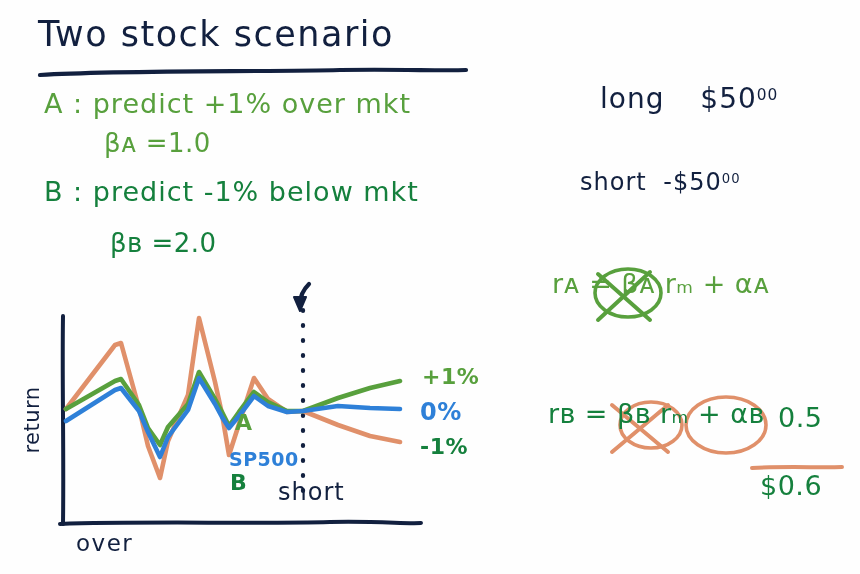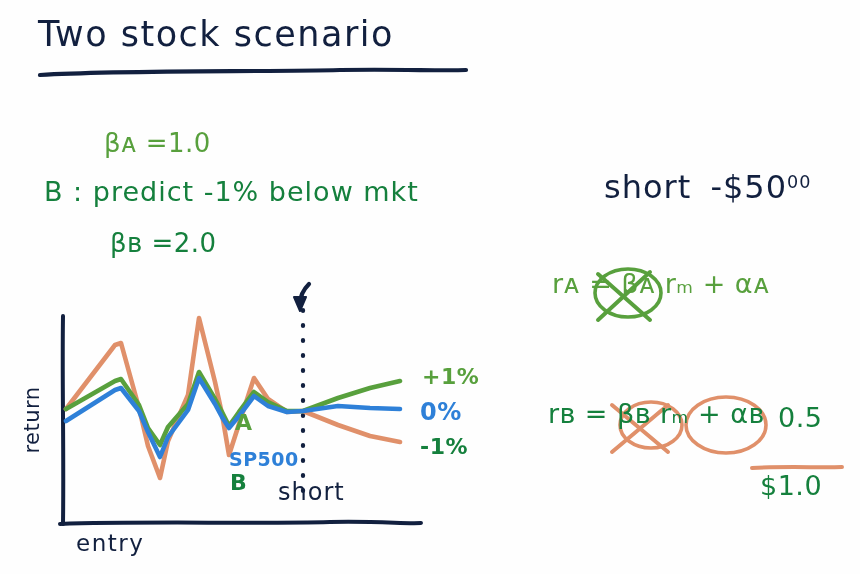--- a/index.html
+++ b/index.html
@@ -36,21 +36,21 @@
   }
   
   #stmt-a      { left: 44px; top: 88px;  font-size: 27px; font-weight: 500; letter-spacing: 1px;}
   #beta-a      { left: 104px; top: 128px; font-size: 26px; font-weight: 500;}
   #stmt-b      { left: 44px; top: 176px; font-size: 27px; font-weight: 500; letter-spacing: 1px;}
   #beta-b      { left: 110px; top: 228px; font-size: 26px; font-weight: 500;}
   .sup { font-size: 0.55em; vertical-align: 0.55em; }
 
   
   #long-line   { left: 600px; top: 82px;  font-size: 28px; font-weight: 500; letter-spacing: 1px;}
-  #short-line  { left: 604px; top: 168px; font-size: 32px; font-weight: 500; letter-spacing: 1px;}
+  #short-line  { left: 580px; top: 168px; font-size: 24px; font-weight: 500; letter-spacing: 1px;}
 
   #eq-a        { left: 552px; top: 268px; font-size: 27px; font-weight: 500;}
   #eq-a-vals   { left: 700px; top: 338px; font-size: 27px; font-weight: 500; letter-spacing: 2px;}
   #eq-b        { left: 548px; top: 398px; font-size: 27px; font-weight: 500;}
   #eq-b-vals   { left: 778px; top: 402px; font-size: 27px; font-weight: 500;}
   #eq-b-total  { left: 760px; top: 470px; font-size: 27px; font-weight: 500;}
 
   
   #y-axis-label {
     left: -2px; top: 408px;
@@ -110,39 +110,44 @@
     <path d="M612,405 L668,452" stroke="#e0906a" stroke-width="4" fill="none" stroke-linecap="round"></path>
     <path d="M668,405 L612,452" stroke="#e0906a" stroke-width="4" fill="none" stroke-linecap="round"></path>
     <ellipse cx="651" cy="425" rx="31" ry="23" stroke="#e0906a" stroke-width="3.6" fill="none"></ellipse>
     <ellipse cx="726" cy="425" rx="40" ry="28" stroke="#e0906a" stroke-width="3.6" fill="none"></ellipse>
 
     <path d="M752,468 C790,466 820,468 842,467" stroke="#e0906a" stroke-width="4" fill="none" stroke-linecap="round"></path>
   </svg>
 
   <div class="hand navy" id="title">Two stock scenario</div>
 
+  <div class="hand green" id="stmt-a">A : predict +1% over mkt</div>
   <div class="hand green" id="beta-a">βᴀ =1.0</div>
 
   <div class="hand orange" id="stmt-b">B : predict -1% below mkt</div>
   <div class="hand orange" id="beta-b">βʙ =2.0</div>
 
+  <div class="hand navy" id="long-line">
+    <span>long</span>
+    <span style="display:inline-block;width:26px"></span><span>$50</span><span class="sup">00</span>
+  </div>
 
   <div class="hand navy" id="short-line">
     <span>short</span>
     <span style="display:inline-block;width:8px"></span><span>-$50</span><span class="sup">00</span>
   </div>
 
   <div class="hand green" id="eq-a">rᴀ = βᴀ rₘ + αᴀ</div>
 
   <div class="hand orange" id="eq-b">rʙ = βʙ rₘ + αʙ</div>
   <div class="hand orange" id="eq-b-vals">0.5</div>
-  <div class="hand orange" id="eq-b-total">$1.0</div>
+  <div class="hand orange" id="eq-b-total">$0.6</div>
 
   <div class="hand navy" id="y-axis-label">return</div>
-  <div class="hand navy" id="x-axis-label">entry</div>
+  <div class="hand navy" id="x-axis-label">over</div>
 
   <div class="hand green" id="lbl-plus1">+1%</div>
   <div class="hand blue" id="lbl-zero">0%</div>
   <div class="hand orange" id="lbl-minus1">-1%</div>
 
   <div class="hand green" id="lbl-a">A</div>
   <div class="hand blue" id="lbl-sp500">SP500</div>
   <div class="hand orange" id="lbl-b">B</div>
 
   <div class="hand navy" id="lbl-entry">short</div>

